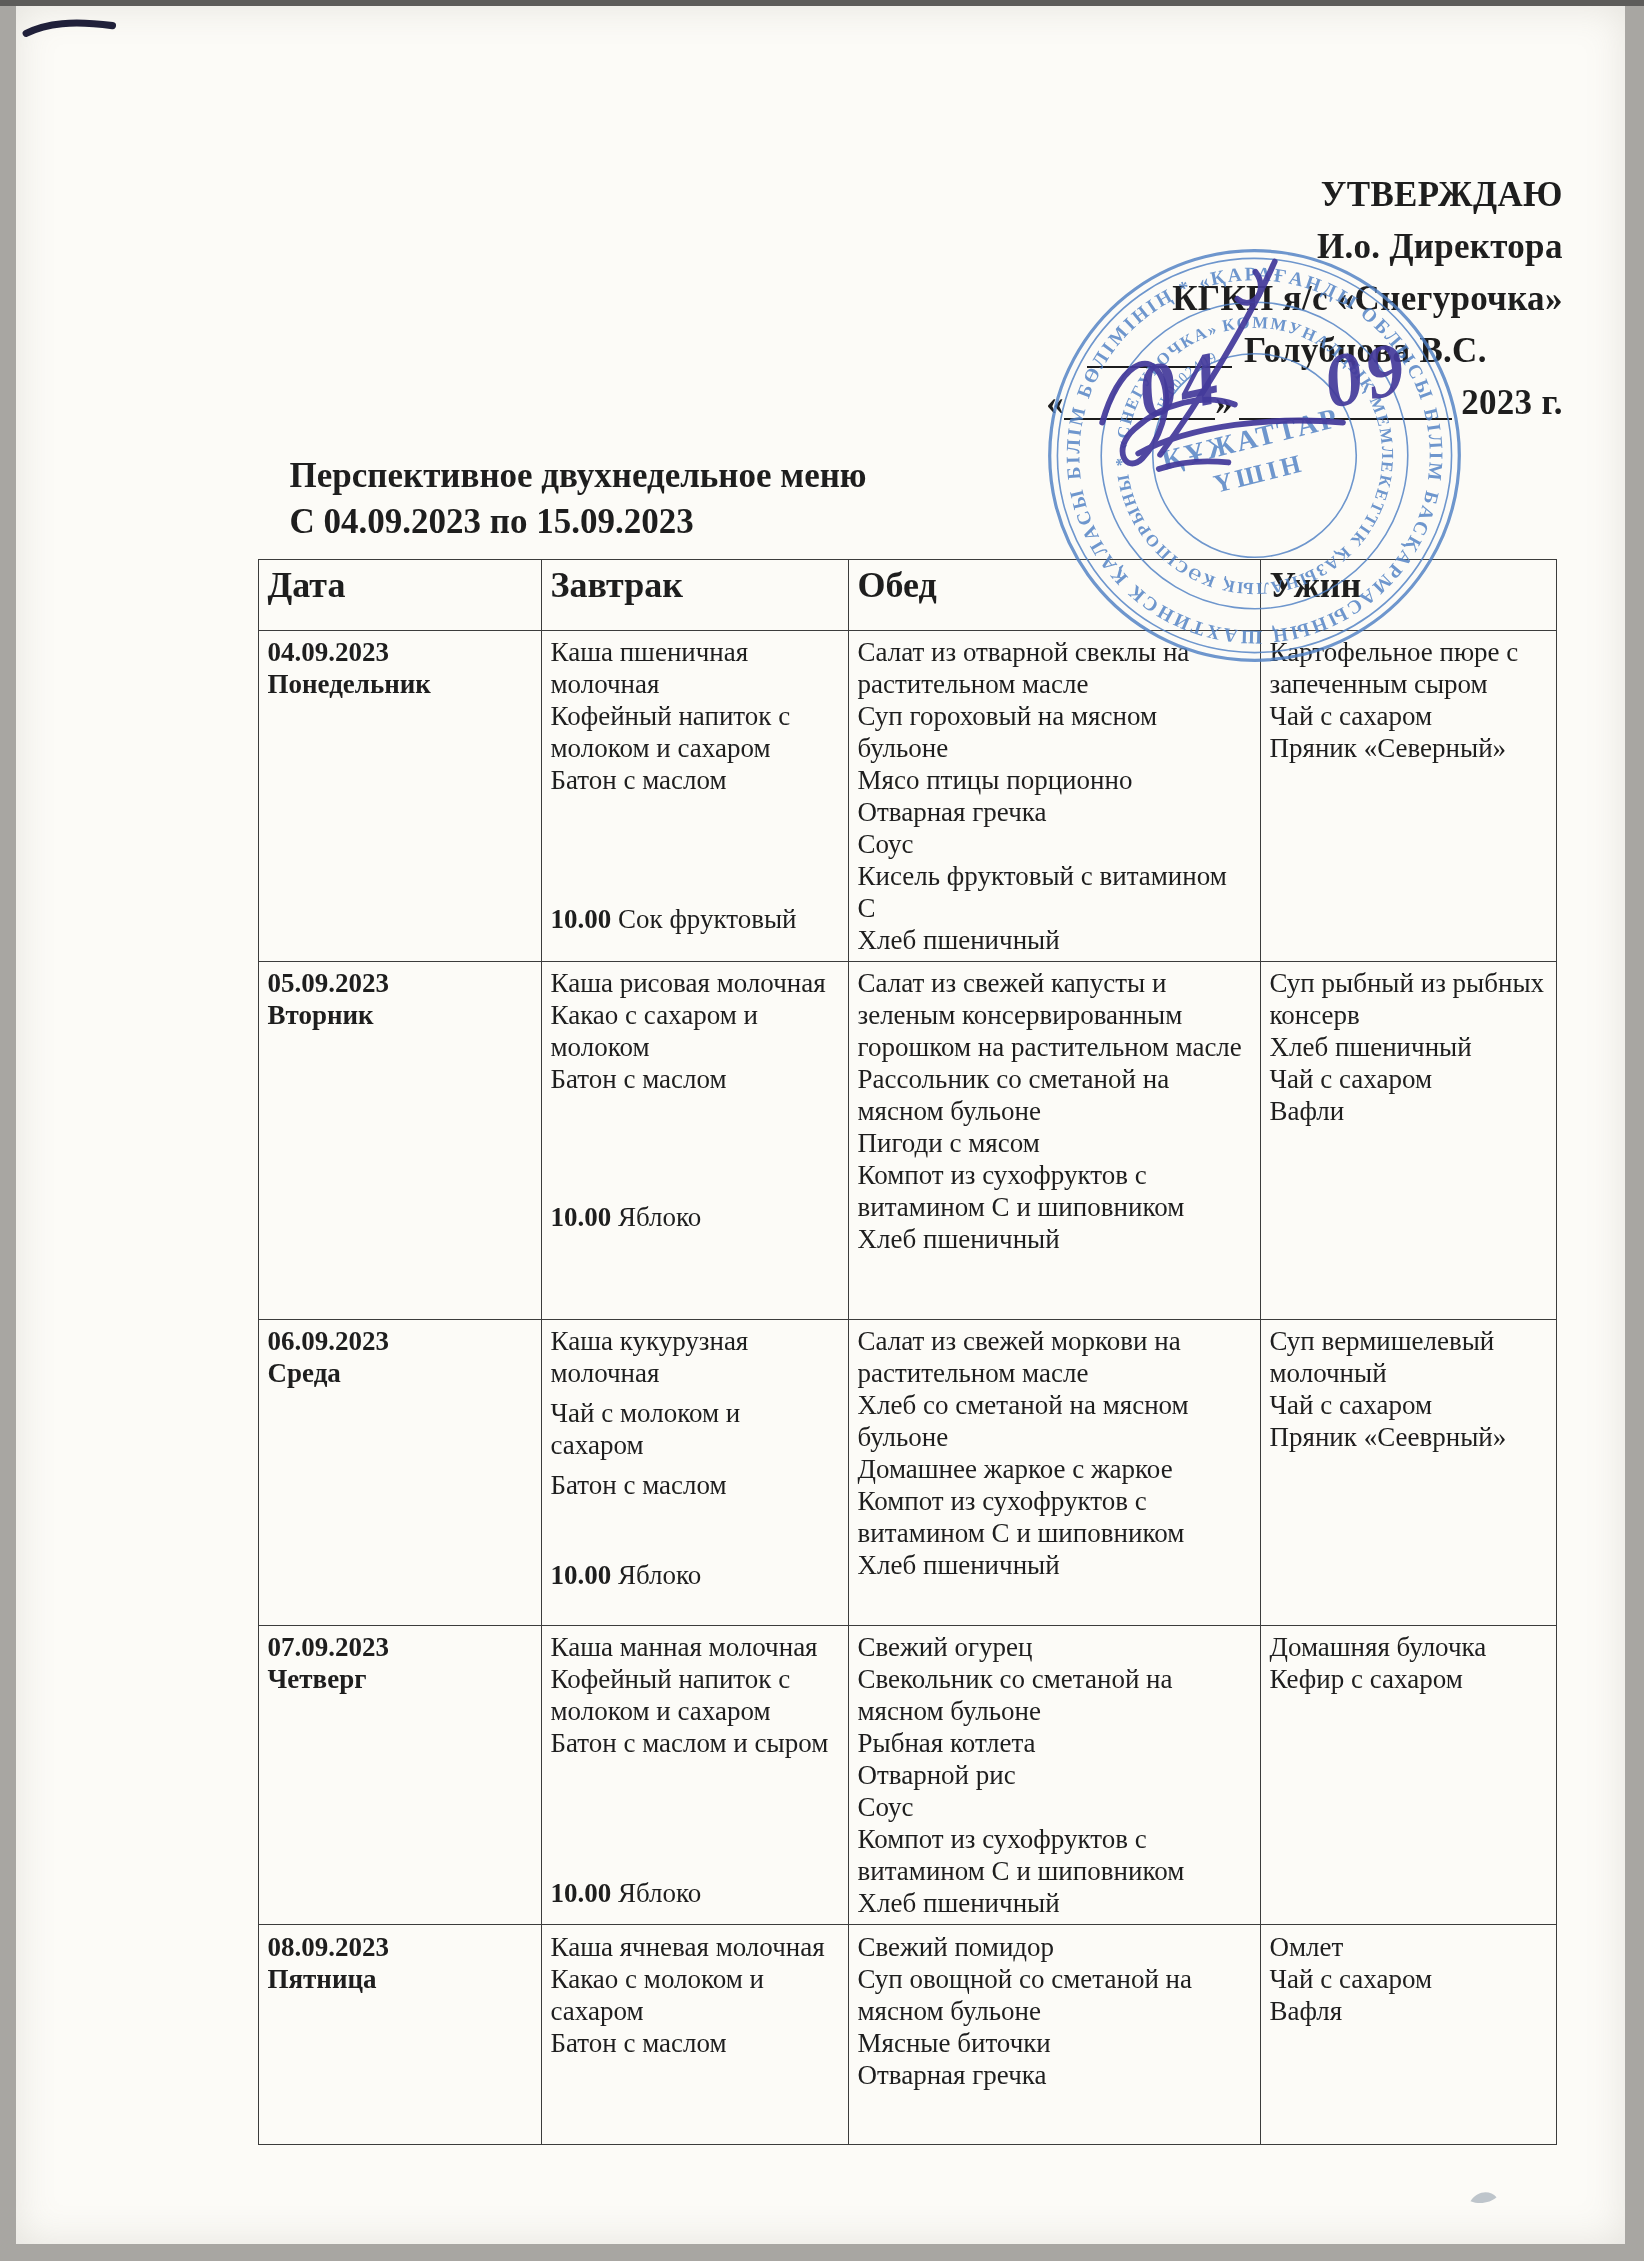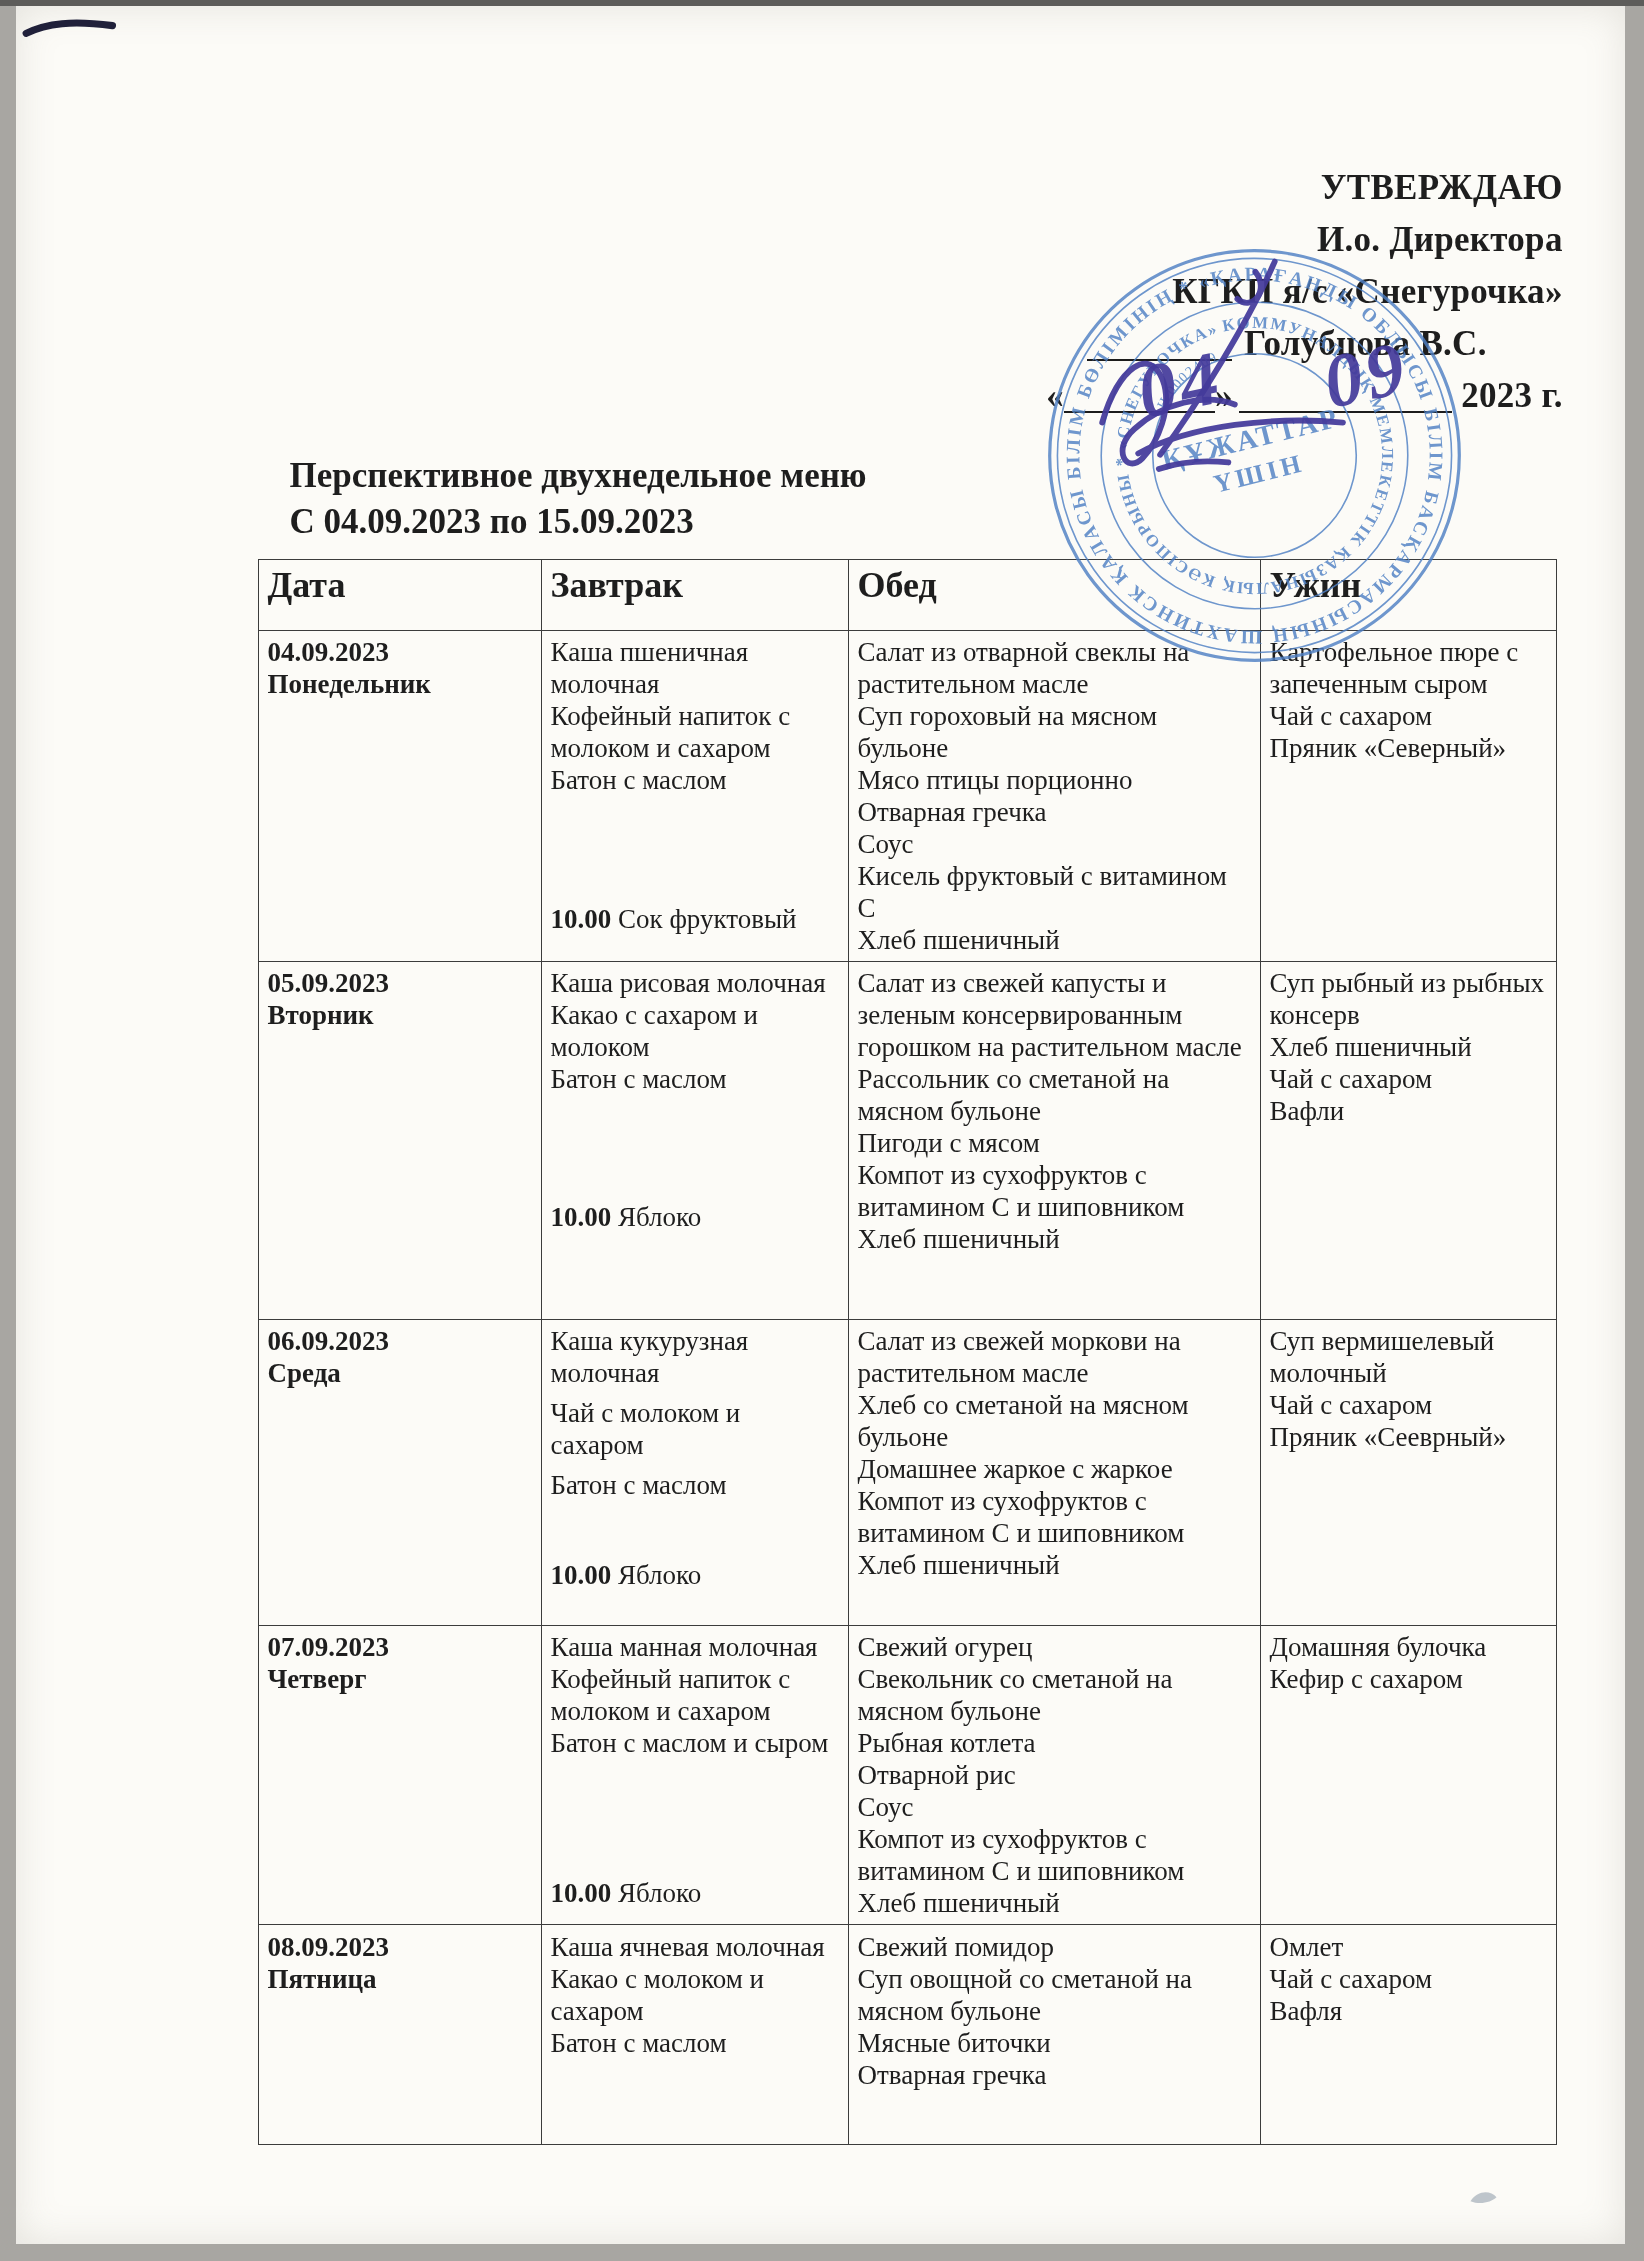--- a/index.html
+++ b/index.html
@@ -12,21 +12,21 @@
   body::before{content:"";position:absolute;left:0;top:0;right:0;height:5.8px;background:#5d5c5a;z-index:9;}
   .page{
     position:absolute;left:15.5px;top:6.4px;right:19.3px;bottom:17px;
     background:#fcfbf7;
     box-shadow:inset 0 0 39px rgba(120,115,105,.18);
   }
   
   .corner-mark{position:absolute;left:5.2px;top:3.9px;z-index:6;}
   
   .approval{
-    position:absolute;top:156px;right:62px;width:709px;
+    position:absolute;top:163px;right:62px;width:709px;
     text-align:right;font-weight:bold;font-size:35px;line-height:52px;
     z-index:2;letter-spacing:0.3px;
   }
   .ap-sign{padding-right:76px;}
   .blank{display:inline-block;border-bottom:2.6px solid #1c1c1c;vertical-align:-5.2px;height:0;}
   .blank0{width:145px;margin-right:11.6px;}
   .blank1{width:151px;}
   .blank2{width:213px;margin:0 9px 0 6.4px;}
   
   .stamp{

